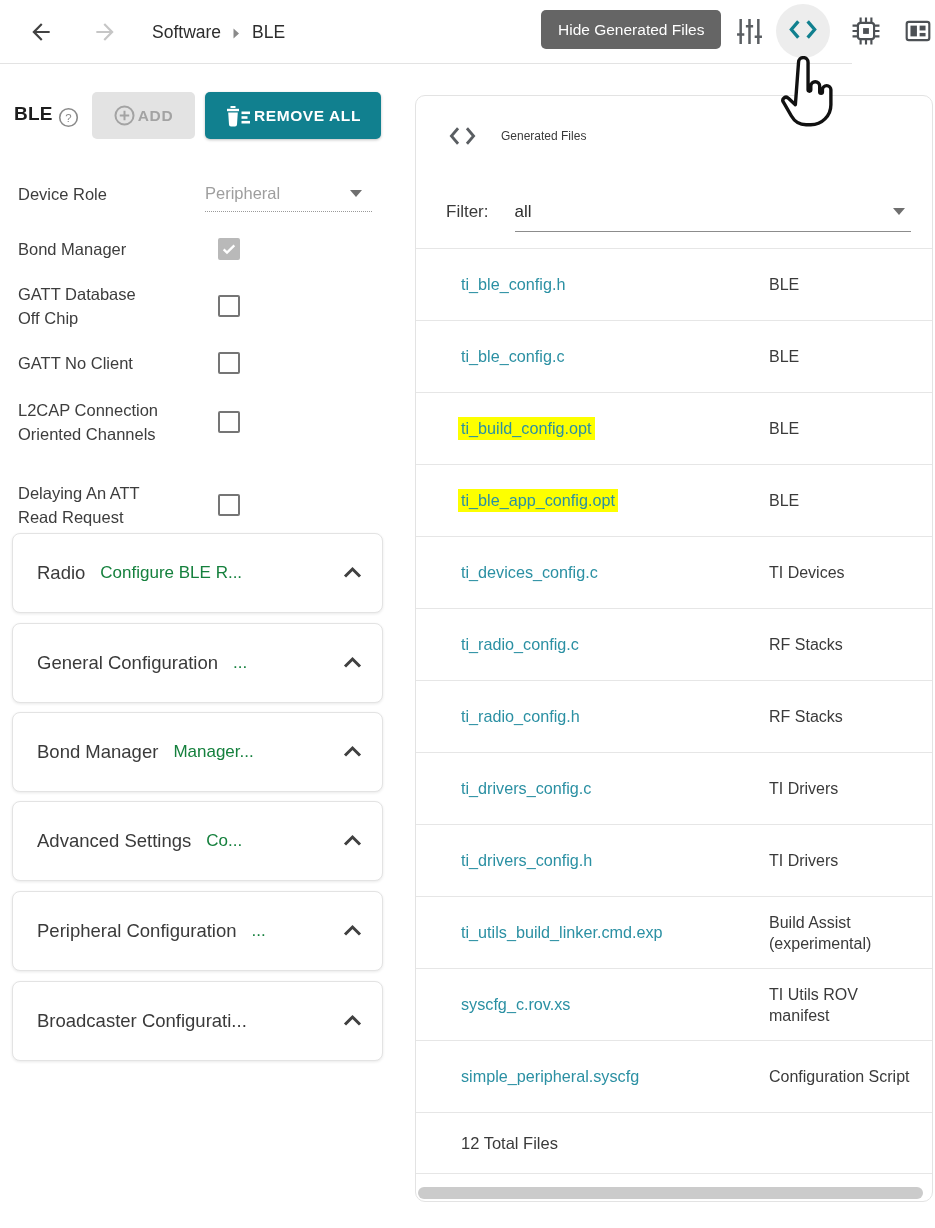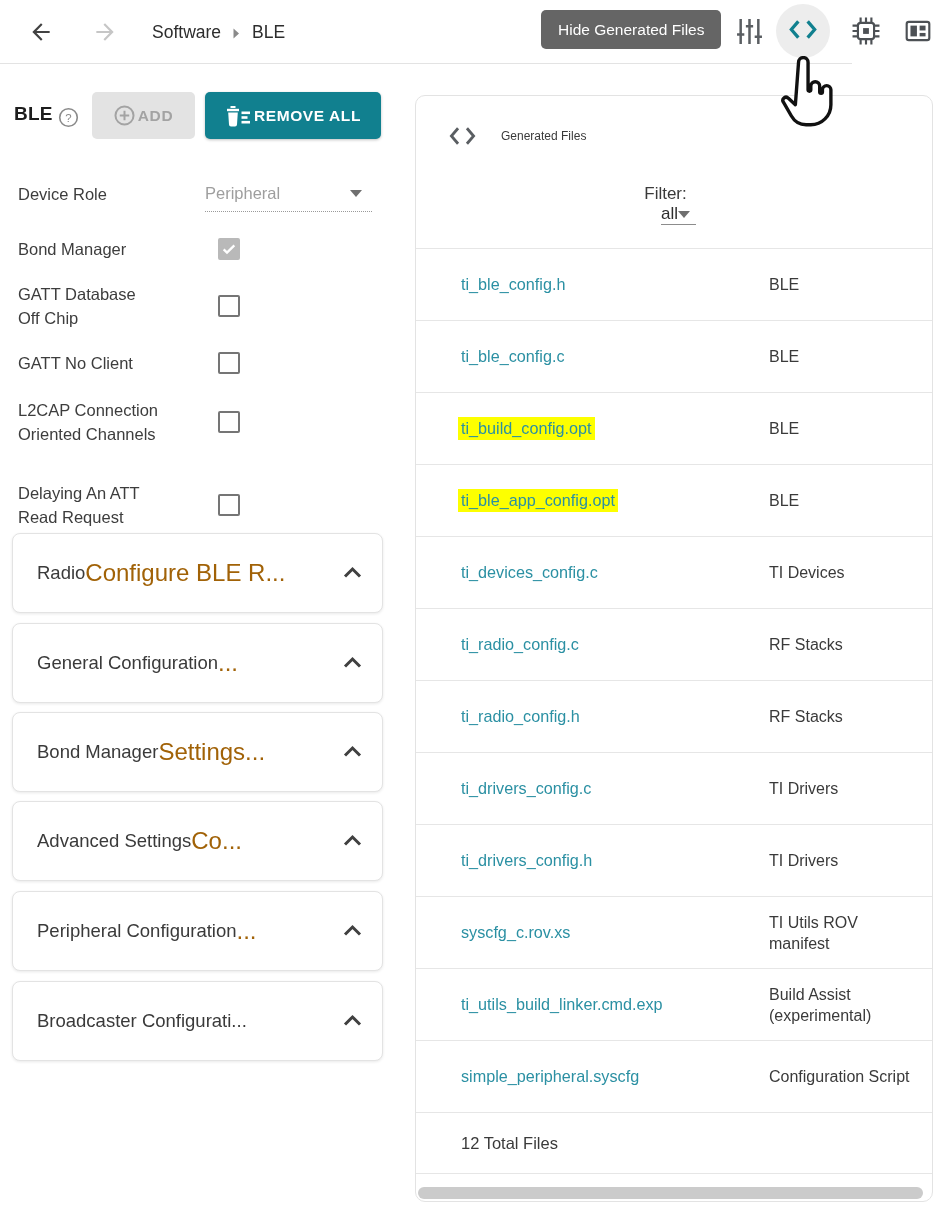--- a/index.html
+++ b/index.html
@@ -37,28 +37,28 @@
   .check-row{position:absolute;left:18px;width:222px;display:flex;justify-content:space-between;align-items:center;}
   .check-label{font-size:16.5px;line-height:24px;color:var(--ink);white-space:pre-line;}
   .checkbox{flex:0 0 auto;width:22px;height:22px;border:2px solid #757575;border-radius:2px;background:#fff;display:flex;align-items:center;justify-content:center;cursor:pointer;}
   .checkbox .check-mark{display:none;}
   .checkbox.checked{background:#b9b9b9;border-color:#b9b9b9;}
   .checkbox.checked .check-mark{display:block;}
   .checkbox.disabled{cursor:default;}
 
   .section-card{position:absolute;left:12px;width:371px;height:80px;background:#fff;border:1px solid var(--border);border-radius:8px;box-shadow:0 1px 3px rgba(0,0,0,.09);display:flex;align-items:center;padding:0 20px 0 24px;cursor:pointer;}
   .sec-name{font-size:18.5px;color:#3a3a3a;white-space:nowrap;}
-  .sec-desc{font-size:24px;color:#a16207;white-space:nowrap;overflow:hidden;flex:1;}
+  .sec-desc{font-size:17px;color:#15803d;margin-left:15px;white-space:nowrap;overflow:hidden;flex:1;}
   .section-card .chev{flex:0 0 auto;margin-left:8px;color:#404040;}
 
   
   .gen-card{position:absolute;left:415px;top:95px;width:518px;height:1107px;background:#fff;border:1px solid var(--border);border-radius:10px;}
   .gen-header{position:absolute;left:33px;top:30px;display:flex;align-items:center;gap:25px;color:var(--icon);}
   .gen-title{font-size:12px;color:#3a3a3a;}
-  .filter-row{position:absolute;left:30px;top:88px;width:465px;height:40px;display:flex;align-items:center;flex-direction:column;}
+  .filter-row{position:absolute;left:30px;top:96px;width:465px;height:40px;display:flex;align-items:center;}
   .filter-label{font-size:17px;color:#3a3a3a;margin-right:26px;}
   .filter-select{flex:1;height:40px;display:flex;align-items:center;border-bottom:1px solid #8c8c8c;cursor:pointer;}
   .filter-value{font-size:17px;color:#2e2e2e;}
   .filter-select .caret{margin-left:auto;margin-right:6px;}
 
   .file-rows{position:absolute;left:0;top:152px;width:516px;border-top:1px solid #e6e6e6;}
   .file-row{display:flex;align-items:center;min-height:72px;border-bottom:1px solid #e6e6e6;padding-left:45px;padding-right:14px;}
   .file-link{flex:0 0 308px;font-size:16.2px;color:var(--link);cursor:pointer;}
   .file-link > span{padding:2px 3px 3px 3px;margin-left:-3px;}
   .file-link.hl > span{background:var(--hl);}
@@ -231,21 +231,21 @@
     </div>
     <div class="section-card" style="top:623px;">
       <span class="sec-name">General Configuration</span>
       <span class="sec-desc">...</span>
       <span class="chev"><svg width="19" height="12" viewBox="0 0 19 12" fill="none" stroke="currentColor" stroke-width="3">
             <path d="M2 10.5 L9.5 3 L17 10.5"></path>
           </svg></span>
     </div>
     <div class="section-card" style="top:712px;">
       <span class="sec-name">Bond Manager</span>
-      <span class="sec-desc">Settings...</span>
+      <span class="sec-desc">Manager...</span>
       <span class="chev"><svg width="19" height="12" viewBox="0 0 19 12" fill="none" stroke="currentColor" stroke-width="3">
             <path d="M2 10.5 L9.5 3 L17 10.5"></path>
           </svg></span>
     </div>
     <div class="section-card" style="top:801px;">
       <span class="sec-name">Advanced Settings</span>
       <span class="sec-desc">Co...</span>
       <span class="chev"><svg width="19" height="12" viewBox="0 0 19 12" fill="none" stroke="currentColor" stroke-width="3">
             <path d="M2 10.5 L9.5 3 L17 10.5"></path>
           </svg></span>
@@ -316,28 +316,28 @@
       </div>
       <div class="file-row">
         <span class="file-link"><span>ti_drivers_config.c</span></span>
         <span class="file-cat">TI Drivers</span>
       </div>
       <div class="file-row">
         <span class="file-link"><span>ti_drivers_config.h</span></span>
         <span class="file-cat">TI Drivers</span>
       </div>
       <div class="file-row">
+        <span class="file-link"><span>ti_utils_build_linker.cmd.exp</span></span>
+        <span class="file-cat">Build Assist (experimental)</span>
+      </div>
+      <div class="file-row">
         <span class="file-link"><span>syscfg_c.rov.xs</span></span>
         <span class="file-cat">TI Utils ROV manifest</span>
       </div>
       <div class="file-row">
-        <span class="file-link"><span>ti_utils_build_linker.cmd.exp</span></span>
-        <span class="file-cat">Build Assist (experimental)</span>
-      </div>
-      <div class="file-row">
         <span class="file-link"><span>simple_peripheral.syscfg</span></span>
         <span class="file-cat">Configuration Script</span>
       </div>
       <div class="total-row">
         <span>12 Total Files</span>
       </div>
     </div>
 
     <div class="hscroll"></div>
   </aside>

